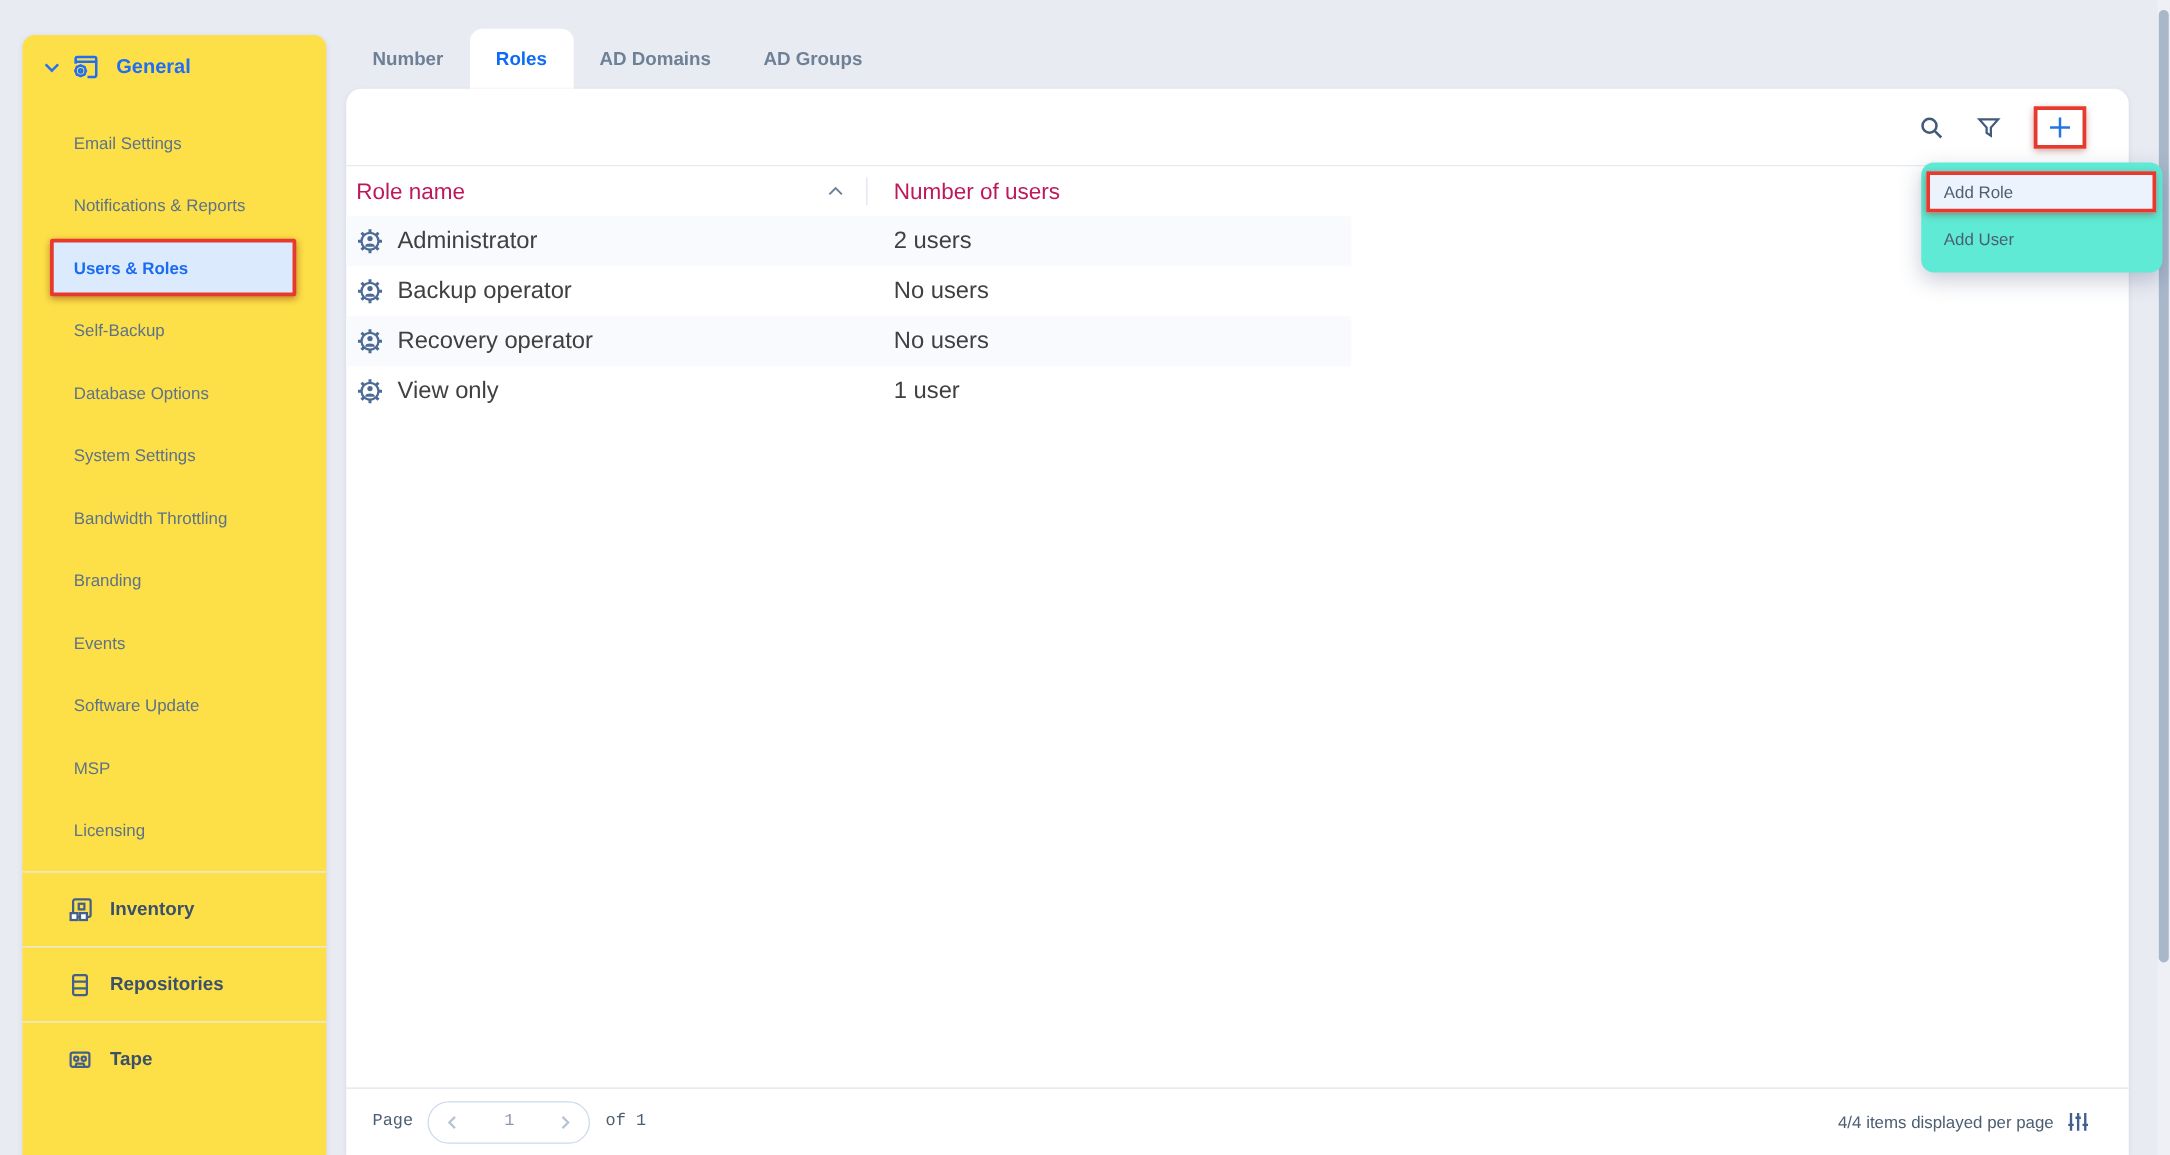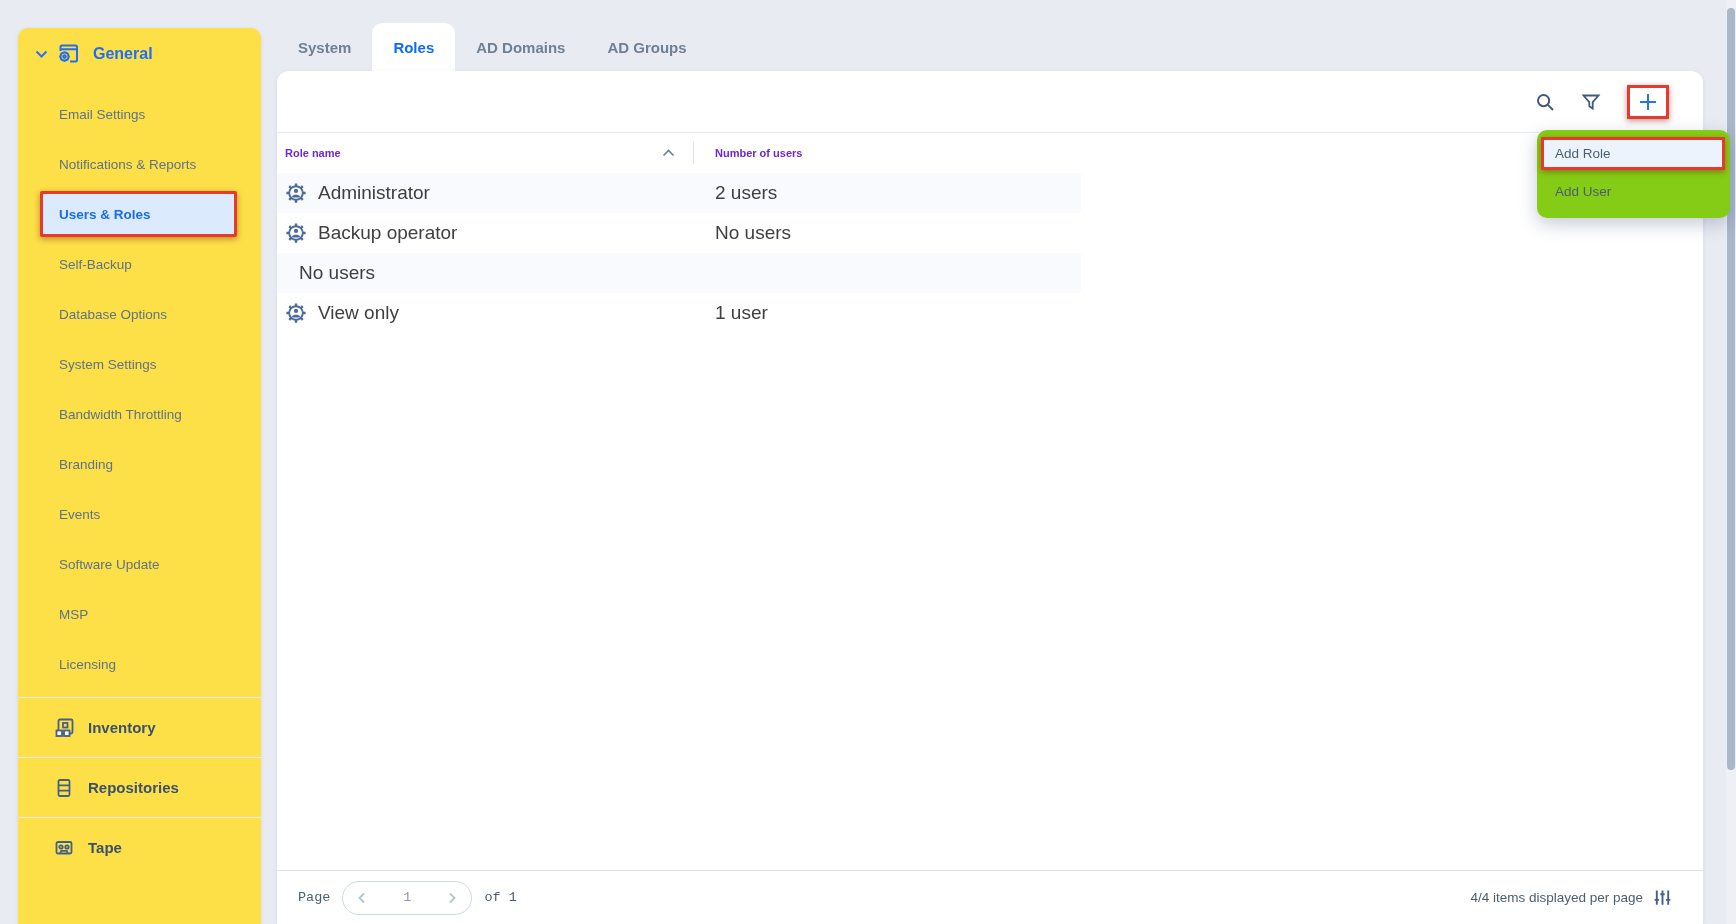--- a/index.html
+++ b/index.html
@@ -66,21 +66,21 @@
   .toolbar-icon { cursor:pointer; }
   .plus-annotation {
     width:42px; height:34px; border:3px solid #e8392f;
     box-shadow:0 2px 6px rgba(120,25,15,.45);
     display:flex; align-items:center; justify-content:center;
   }
 
   .table { width:804px; }
   .t-head {
     height:40px; display:grid; grid-template-columns:416px 1fr; align-items:center;
-    position:relative; font-size:11px; font-weight:bold; color:#6d28d9;
+    position:relative; font-size:18px; font-weight:normal; color:#be185d;
   }
   .t-head .hcol1 { padding-left:8px; padding-right:18px; display:flex; align-items:center; justify-content:space-between; }
   .t-head .hcol2 { padding-left:22px; }
   .col-divider { position:absolute; left:416px; top:9px; height:22px; width:1px; background:#dde3eb; }
   .table-body .t-row {
     height:40px; display:grid; grid-template-columns:416px 1fr; align-items:center;
     font-size:19px; color:#404040; cursor:pointer;
   }
   .table-body > .t-row:nth-child(odd) { background:#f9fafd; }
   .t-row .rcol1 { display:flex; align-items:center; gap:11px; padding-left:8px; }
@@ -97,21 +97,21 @@
   .pager-pill {
     width:130px; height:34px; border:1px solid #ccd9ec; border-radius:17px;
     display:flex; align-items:center; justify-content:space-between; padding:0 14px;
   }
   .pager-num { color:#8e9aac; }
   .per-page { display:flex; align-items:center; gap:10px; }
 
   
   .dropdown {
     position:absolute; left:1537px; top:130px; width:193px;
-    background:#84cc16; border-radius:10px;
+    background:#5eead4; border-radius:10px;
     box-shadow:0 6px 18px rgba(50,70,110,.28);
     padding:4px 0 8px; z-index:10;
   }
   .menu-item { height:37px; display:flex; align-items:center; padding-left:18px; font-size:13.5px; color:#4c5e72; cursor:pointer; }
   .menu-item.highlighted {
     height:33px; margin:3px 5px 3px 4px; padding-left:11px;
     border:3px solid #e8392f; background:#ecf3fd;
     box-shadow:0 2px 6px rgba(120,25,15,.45);
   }
 </style>
@@ -251,21 +251,21 @@
           </svg>
         </span>
         <span>Tape</span>
       </div>
     </div>
 </nav>
 
 <div class="tabs">
 
     <div class="tab">
-      <span>System</span>
+      <span>Number</span>
     </div>
 
     <div class="tab active">
       <span>Roles</span>
     </div>
 
     <div class="tab">
       <span>AD Domains</span>
     </div>
 
@@ -338,20 +338,31 @@
                 <circle cx="12" cy="9.7" r="2.3" fill="#4c6b96" stroke="none"></circle>
                 <path d="M7.8 16.2c0-2.9 8.4-2.9 8.4 0v.6H7.8z" fill="#4c6b96" stroke="none"></path>
               </svg>
             </span>
             <span>Backup operator</span>
           </div>
           <div class="rcol2"><span>No users</span></div>
         </div>
 
         <div class="t-row">
+          <div class="rcol1">
+            <span>
+              <svg width="22" height="22" viewBox="0 0 24 24" fill="none" stroke="#4c6b96" stroke-width="2">
+                <path d="M12 1.5v3M12 19.5v3M1.5 12h3M19.5 12h3M4.6 4.6l2.1 2.1M17.3 6.7l2.1-2.1M4.6 19.4l2.1-2.1M17.3 17.3l2.1 2.1" stroke-width="2.6"></path>
+                <circle cx="12" cy="12" r="7.4"></circle>
+                <circle cx="12" cy="9.7" r="2.3" fill="#4c6b96" stroke="none"></circle>
+                <path d="M7.8 16.2c0-2.9 8.4-2.9 8.4 0v.6H7.8z" fill="#4c6b96" stroke="none"></path>
+              </svg>
+            </span>
+            <span>Recovery operator</span>
+          </div>
           <div class="rcol2"><span>No users</span></div>
         </div>
 
         <div class="t-row">
           <div class="rcol1">
             <span>
               <svg width="22" height="22" viewBox="0 0 24 24" fill="none" stroke="#4c6b96" stroke-width="2">
                 <path d="M12 1.5v3M12 19.5v3M1.5 12h3M19.5 12h3M4.6 4.6l2.1 2.1M17.3 6.7l2.1-2.1M4.6 19.4l2.1-2.1M17.3 17.3l2.1 2.1" stroke-width="2.6"></path>
                 <circle cx="12" cy="12" r="7.4"></circle>
                 <circle cx="12" cy="9.7" r="2.3" fill="#4c6b96" stroke="none"></circle>

